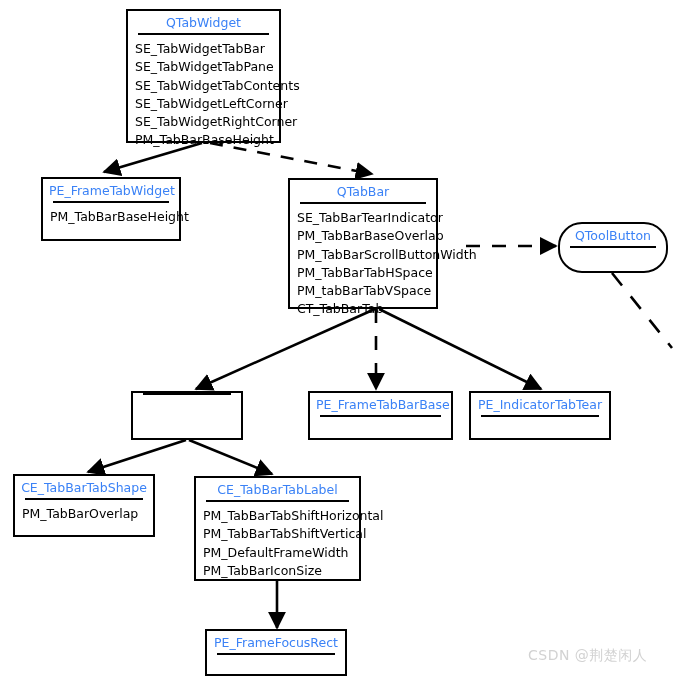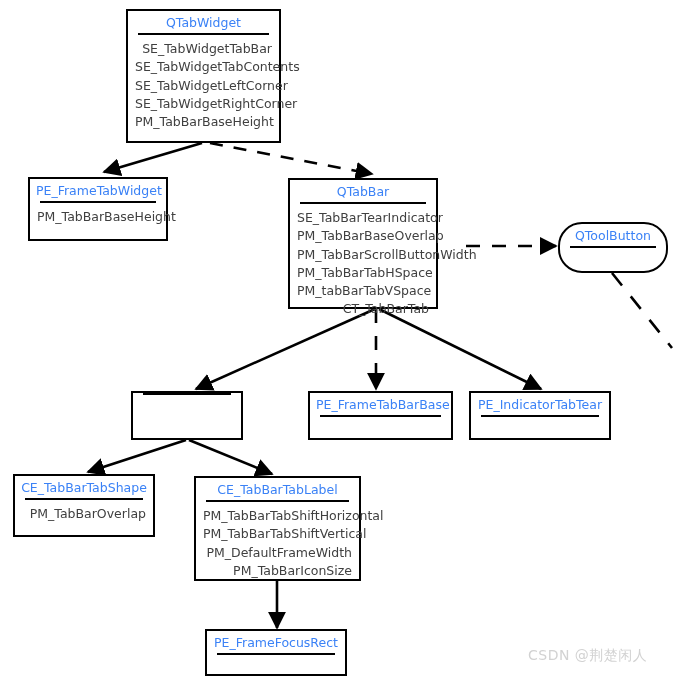--- a/index.html
+++ b/index.html
@@ -44,24 +44,24 @@
     border-top: 2px solid #000000;
     margin: 0 10px 0 10px;
   }
   .node-members {
     padding: 5px 7px 4px 7px;
     display: flex;
     flex-direction: column;
   }
   .member {
     font-size: 12.5px;
-    color: #404040;
+    color: #000000;
     line-height: 1.455;
     white-space: nowrap;
-    text-align: right;
+    text-align: left;
   }
   .node-empty {
     flex: 1 1 auto;
   }
   .watermark {
     position: absolute;
     color: #d2d2d2;
     font-size: 14px;
     letter-spacing: 0.5px;
     white-space: nowrap;
@@ -119,28 +119,29 @@
     <g>
       <line x1="277" y1="581" x2="277" y2="628" stroke="#000000" stroke-width="2.6" marker-end="url(#arrow)"></line>
     </g>
   </svg>
 
   <div class="node" style="left:126px; top:9px; width:155px; height:134px;">
     <div class="node-title">QTabWidget</div>
     <div class="title-rule"></div>
     <div class="node-members">
       <div class="member">SE_TabWidgetTabBar</div>
+      <div class="member">SE_TabWidgetTabPane</div>
       <div class="member">SE_TabWidgetTabContents</div>
       <div class="member">SE_TabWidgetLeftCorner</div>
       <div class="member">SE_TabWidgetRightCorner</div>
       <div class="member">PM_TabBarBaseHeight</div>
     </div>
   </div>
 
-  <div class="node" style="left:28px; top:177px; width:140px; height:64px;">
+  <div class="node" style="left:41px; top:177px; width:140px; height:64px;">
     <div class="node-title">PE_FrameTabWidget</div>
     <div class="title-rule"></div>
     <div class="node-members">
       <div class="member">PM_TabBarBaseHeight</div>
     </div>
   </div>
 
   <div class="node" style="left:288px; top:178px; width:150px; height:131px;">
     <div class="node-title">QTabBar</div>
     <div class="title-rule"></div>

